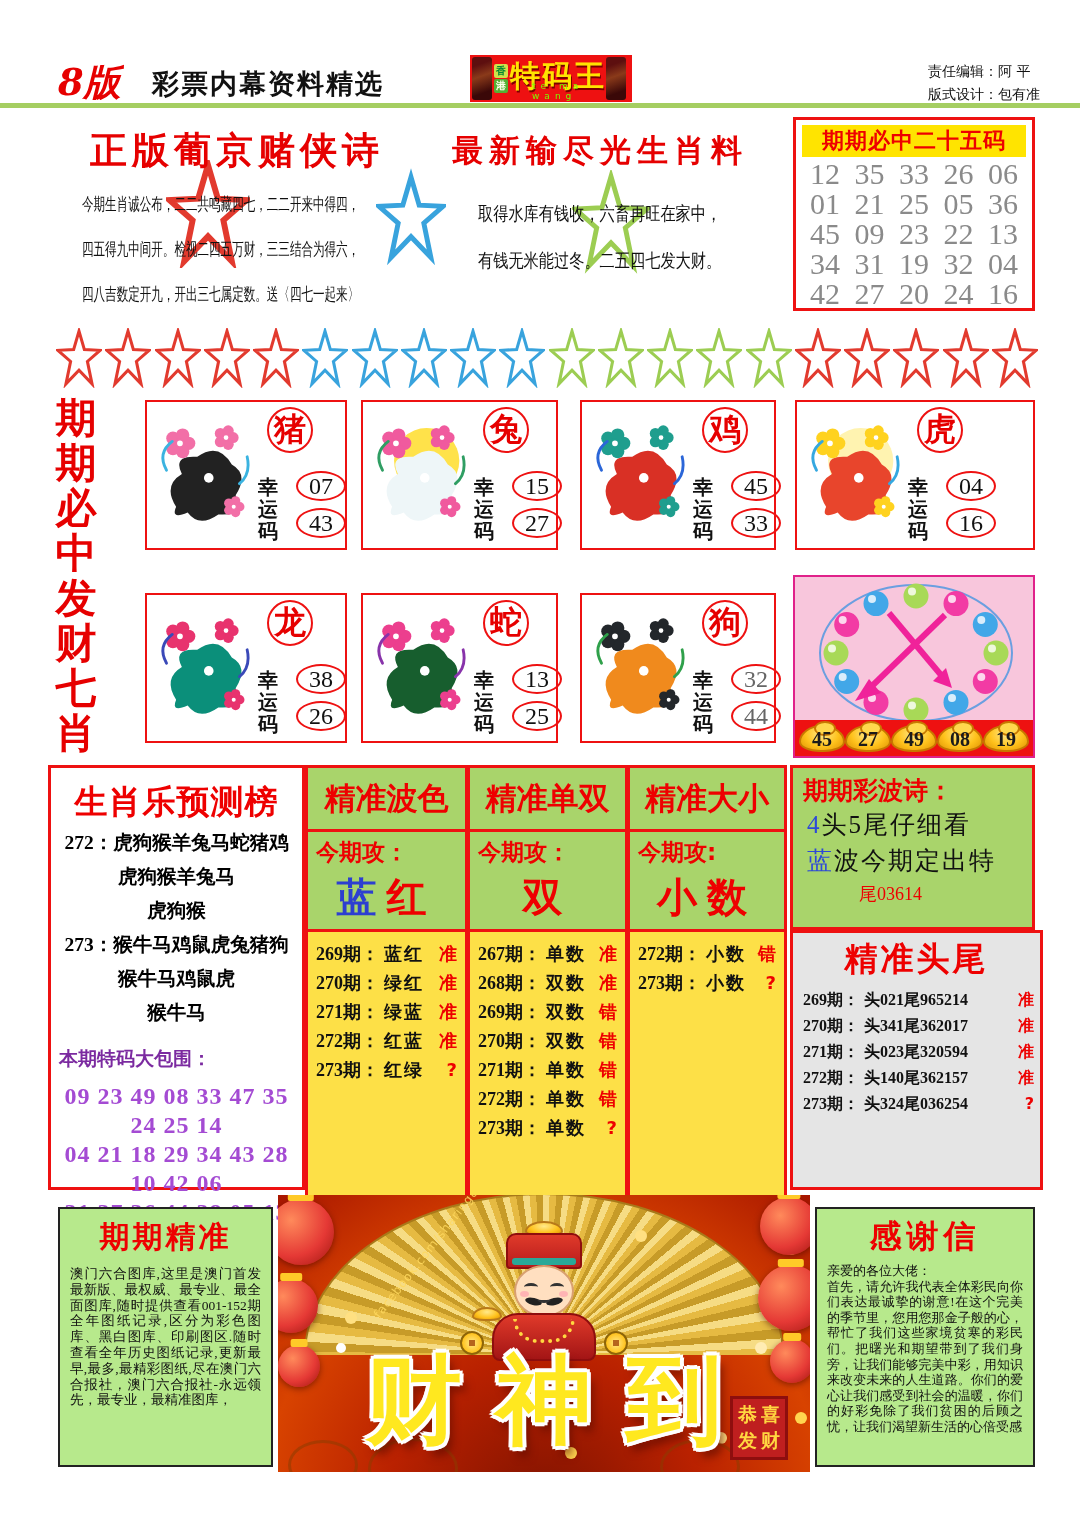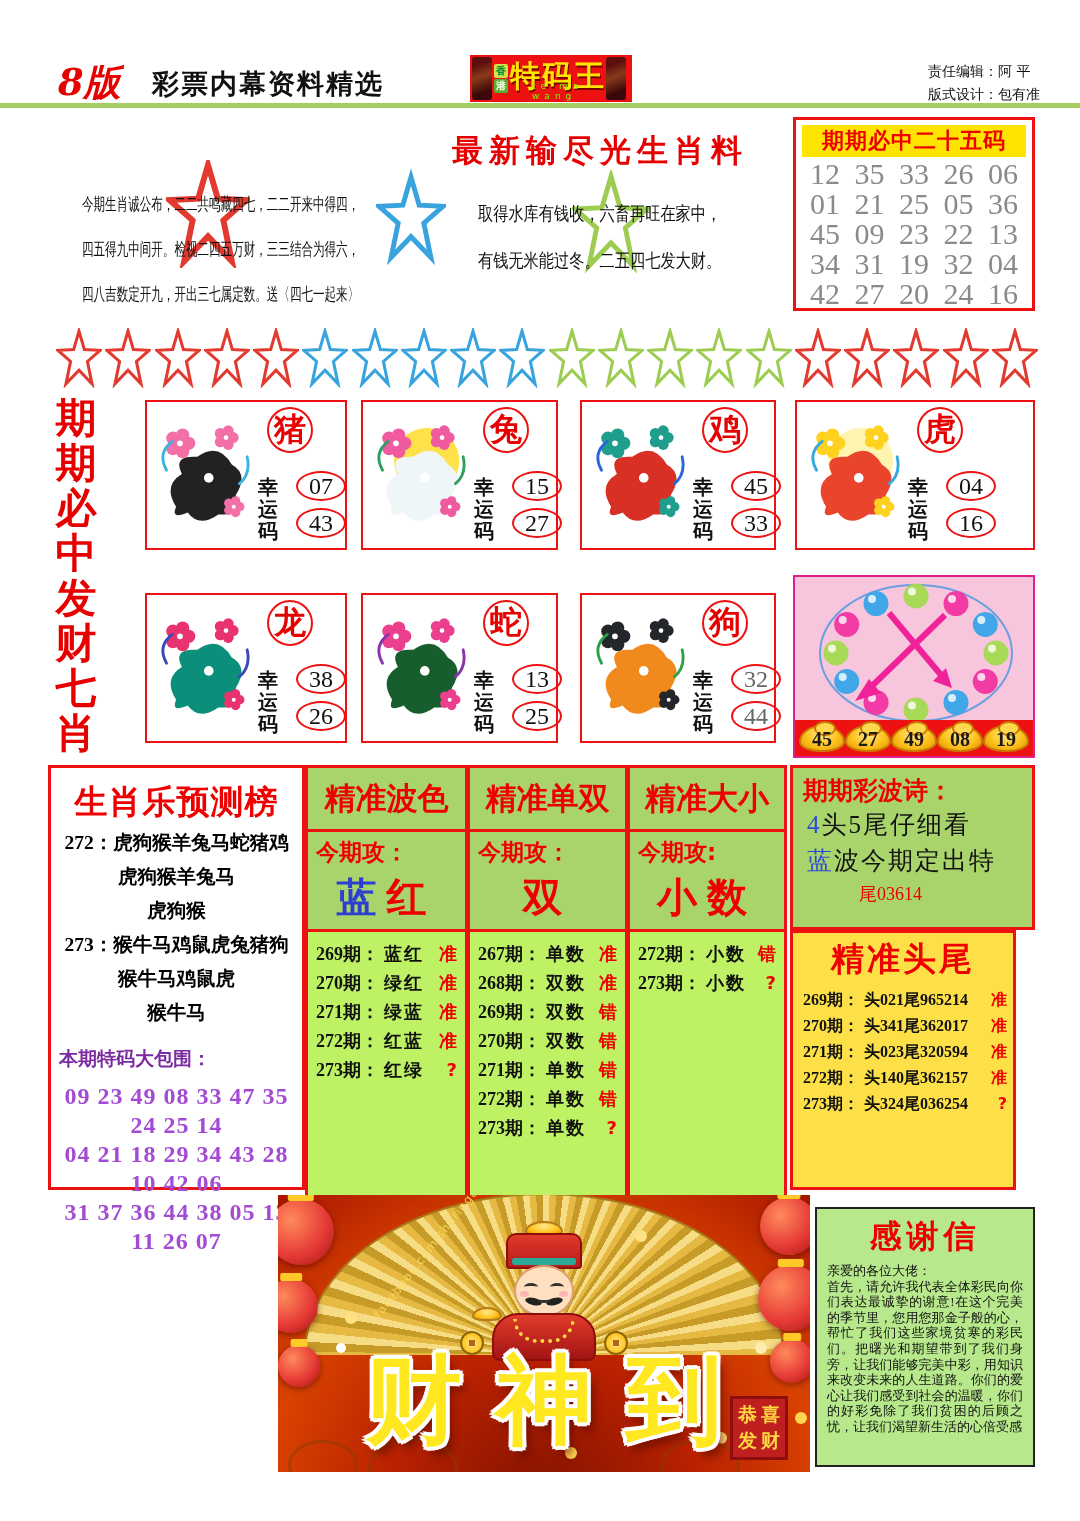--- a/index.html
+++ b/index.html
@@ -65,35 +65,35 @@
 .ingot::before{content:"";position:absolute;left:13px;top:-6px;width:18px;height:11px;background:#ffd84d;border:2px solid #c87800;border-radius:50%}
 .ingot span{position:absolute;left:0;right:0;top:1px;text-align:center;font-family:"Liberation Serif",serif;font-weight:bold;font-size:20px;color:#1a1a1a;z-index:2}
 
 .predict-box{position:absolute;left:48px;top:765px;width:257px;height:425px;border:3px solid #ee1111;background:#fff}
 .predict-title{margin-top:12px;text-align:center;font-size:33px;font-weight:bold;color:#ee0000;letter-spacing:1px}
 #predict-lines{margin-top:1px}
 #predict-lines div{text-align:center;font-family:"Liberation Serif",serif;font-weight:bold;font-size:19.5px;line-height:34px;color:#000}
 .wrap-title{margin:16px 0 0 8px;font-size:19px;font-weight:bold;color:#7b2aa0}
 #wrap-rows{margin-top:10px}
 #wrap-rows div{text-align:center;font-family:"Liberation Serif",serif;font-weight:bold;font-size:24px;line-height:29px;color:#a44bd3;letter-spacing:1px}
-.pcol{position:absolute;top:765px;height:483px;border:3px solid #ee1111;background:#bef264}
+.pcol{position:absolute;top:765px;height:483px;border:3px solid #ee1111;background:#fde047}
 .pcol-header{height:64px;background:#a9d46b;border-bottom:3px solid #ee1111;display:flex;align-items:center;justify-content:center;font-size:31px;font-weight:bold;color:#ee0000}
 .pcol-attack{height:100px;background:#a9d46b;border-bottom:3px solid #ee1111;position:relative}
 .attack-label{position:absolute;left:8px;top:5px;font-size:23px;font-weight:bold;color:#ee0000}
 .attack-value{position:absolute;left:0;right:0;top:38px;text-align:center;font-size:40px;font-weight:bold;letter-spacing:10px}
 .pcol-history{padding-top:10px}
 .h-row{display:flex;align-items:baseline;padding:0 8px;height:29px;font-size:18px}
 .h-period{font-family:"Liberation Serif",serif;font-weight:bold;color:#111}
 .h-value{font-weight:bold;color:#111;margin-left:5px;letter-spacing:2px}
 .h-result{margin-left:auto;color:#ee0000;font-weight:bold}
 .wave-box{position:absolute;left:790px;top:765px;width:245px;height:165px;background:#a9d46b;border:3px solid #ee1111}
 .wave-title{margin:6px 0 0 10px;font-size:25px;font-weight:bold;color:#ee0000}
 .wave-line{margin-left:14px;font-family:"Liberation Serif",serif;font-size:25px;letter-spacing:2px;line-height:36px}
 .wave-tail{margin-left:66px;color:#ee0000;font-family:"Liberation Serif",serif;font-size:18px;line-height:30px}
-.headtail-box{position:absolute;left:790px;top:930px;width:226px;height:260px;background:#fde047;border:3px solid #ee1111}
+.headtail-box{position:absolute;left:790px;top:930px;width:253px;height:260px;background:#e5e5e5;border:3px solid #ee1111}
 .ht-title{text-align:center;margin-top:4px;font-size:33px;font-weight:bold;color:#ee0000;letter-spacing:3px}
 #ht-rows{margin-top:8px}
 #ht-rows .h-row{height:26px;font-size:16px;padding:0 6px 0 10px}
 #ht-rows .h-value{font-family:"Liberation Serif",serif;letter-spacing:0}
 
 .bottom-left{position:absolute;left:58px;top:1207px;width:215px;height:260px;background:#b7e98c;border:2px solid #222}
 .bl-title{text-align:center;margin-top:8px;font-size:30px;font-weight:bold;color:#ee0000;letter-spacing:3px}
 .bl-body{margin:8px 10px 0 10px;font-family:"Liberation Serif",serif;font-size:13.5px;line-height:15.8px;color:#111;text-align:justify}
 .bottom-right{position:absolute;left:815px;top:1207px;width:220px;height:260px;background:#b7e98c;border:2px solid #222}
 .br-title{text-align:center;margin-top:6px;font-size:32px;font-weight:bold;color:#ee0000;letter-spacing:5px}
@@ -161,20 +161,21 @@
     <svg viewBox="0 0 24 30">
         <path d="M12 1 L14.8 10.6 L23 11 L16.4 16.8 L18.8 28.5 L12 21.4 L5.2 28.5 L7.6 16.8 L1 11 L9.2 10.6 Z" fill="none" stroke="#38a3dd" stroke-width="1.7"></path>
       </svg>
   </div>
   <div class="decor-star star-green-big">
     <svg viewBox="0 0 24 30">
         <path d="M12 1 L14.8 10.6 L23 11 L16.4 16.8 L18.8 28.5 L12 21.4 L5.2 28.5 L7.6 16.8 L1 11 L9.2 10.6 Z" fill="none" stroke="#9ccd52" stroke-width="1.5"></path>
       </svg>
   </div>
 
+  <div class="poem-left-title">正版葡京赌侠诗</div>
   <div class="poem-left-lines" id="poem-left-lines">
       <div class="pline">今期生肖诚公布，二二共鸣藏四七，二二开来中得四，</div>
       <div class="pline">四五得九中间开。检视二四五万财，三三结合为得六，</div>
       <div class="pline">四八吉数定开九，开出三七属定数。送〈四七一起来〉</div>
     </div>
   <div class="poem-right-title">最新输尽光生肖料</div>
   <div class="poem-right-lines" id="poem-right-lines">
       <div class="pline">取得水库有钱收，六畜再旺在家中，</div>
       <div class="pline">有钱无米能过冬。二五四七发大财。</div>
     </div>
@@ -796,20 +797,24 @@
           <span class="h-result">准</span>
         </div>
         <div class="h-row">
           <span class="h-period">273期：</span>
           <span class="h-value">头324尾036254</span>
           <span class="h-result">?</span>
         </div>
       </div>
   </div>
 
+  <div class="bottom-left">
+    <div class="bl-title">期期精准</div>
+    <div class="bl-body">澳门六合图库,这里是澳门首发最新版、最权威、最专业、最全面图库,随时提供查看001-152期全年图纸记录,区分为彩色图库、黑白图库、印刷图区.随时查看全年历史图纸记录,更新最早,最多,最精彩图纸,尽在澳门六合报社，澳门六合报社-永远领先，最专业，最精准图库，</div>
+  </div>
 
   <div class="center-art">
     <div class="fan"></div>
     <div class="watermark">facebook.com/sharing888</div>
     <div class="sparkles"></div>
     <div class="lantern" style="left:-10px;top:4px;width:66px;height:66px"></div>
     <div class="lantern" style="left:-14px;top:84px;width:54px;height:54px"></div>
     <div class="lantern" style="left:0;top:150px;width:42px;height:42px"></div>
     <div class="lantern" style="right:-8px;top:2px;width:58px;height:58px"></div>
     <div class="lantern" style="right:-14px;top:70px;width:66px;height:66px"></div>

